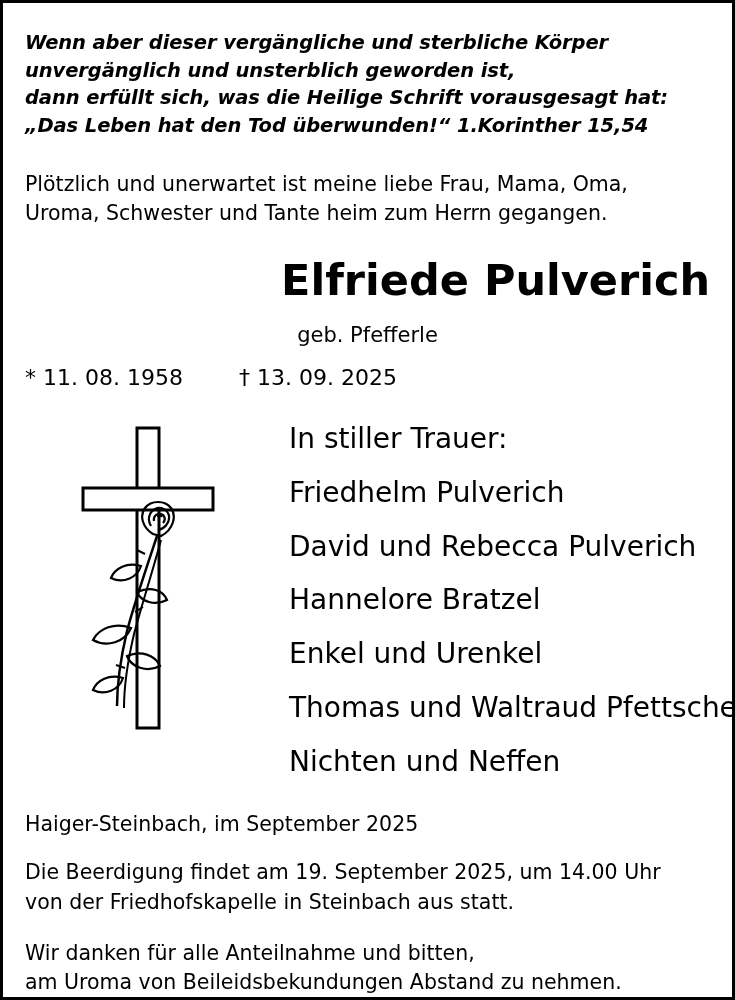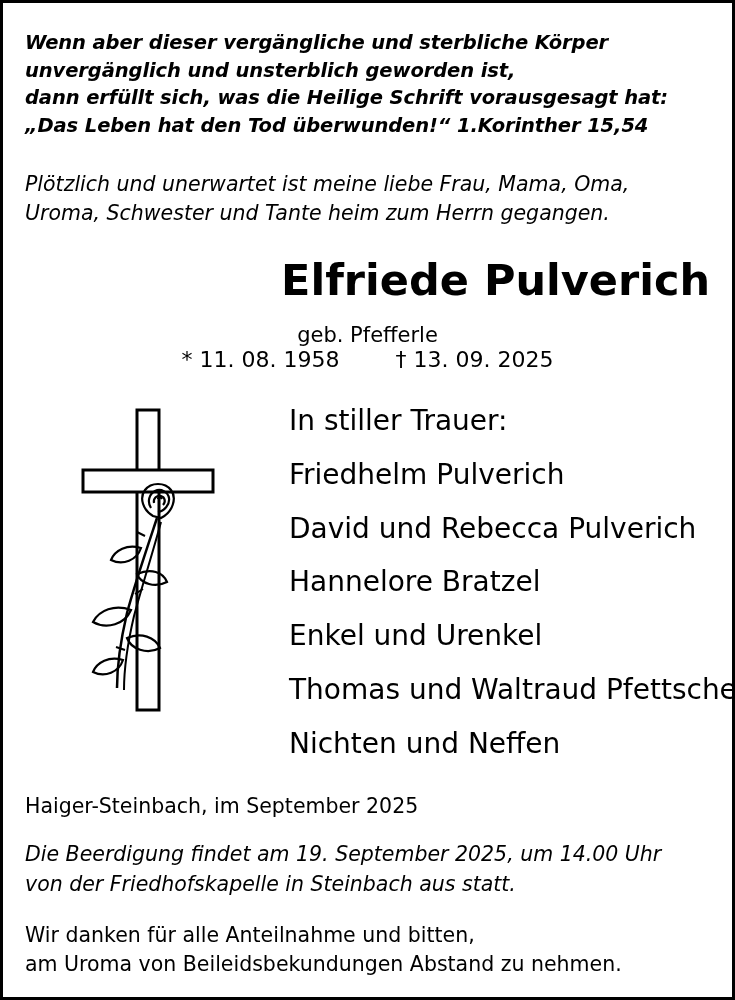--- a/index.html
+++ b/index.html
@@ -29,37 +29,38 @@
     letter-spacing: -0.1px;
     margin: 4px 0 0 0;
   }
   .verse div { white-space: nowrap; }
 
   .intro {
     font-size: 20.5px;
     line-height: 1.45;
     margin-top: 30px;
   }
-  .intro div { white-space: nowrap; font-style: italic; }
+  .intro div { white-space: nowrap; }
 
   .name {
     text-align: right;
     font-size: 43px;
     font-weight: bold;
     letter-spacing: 0px;
     margin-top: 26px;
   }
   .maiden {
     text-align: center;
     font-size: 21px;
     margin-top: 18px;
   }
   .dates {
-    text-align: center;
+    text-align: left;
     font-size: 22px;
+    margin-top: 18px;
   }
   .dates .sep { display: inline-block; width: 56px; }
 
   .middle {
     display: flex;
     flex-direction: row;
     align-items: flex-start;
     margin-top: 22px;
   }
   .cross-wrap {
@@ -79,21 +80,21 @@
 
   .place {
     font-size: 20.5px;
     margin-top: 24px;
   }
   .funeral {
     font-size: 20.5px;
     line-height: 1.42;
     margin-top: 22px;
   }
-  .funeral div { white-space: nowrap; font-style: italic; }
+  .funeral div { white-space: nowrap; }
   .thanks {
     font-size: 20.5px;
     line-height: 1.42;
     margin-top: 22px;
   }
   .thanks div { white-space: nowrap; }
 </style>
 </head>
 <body>
 

